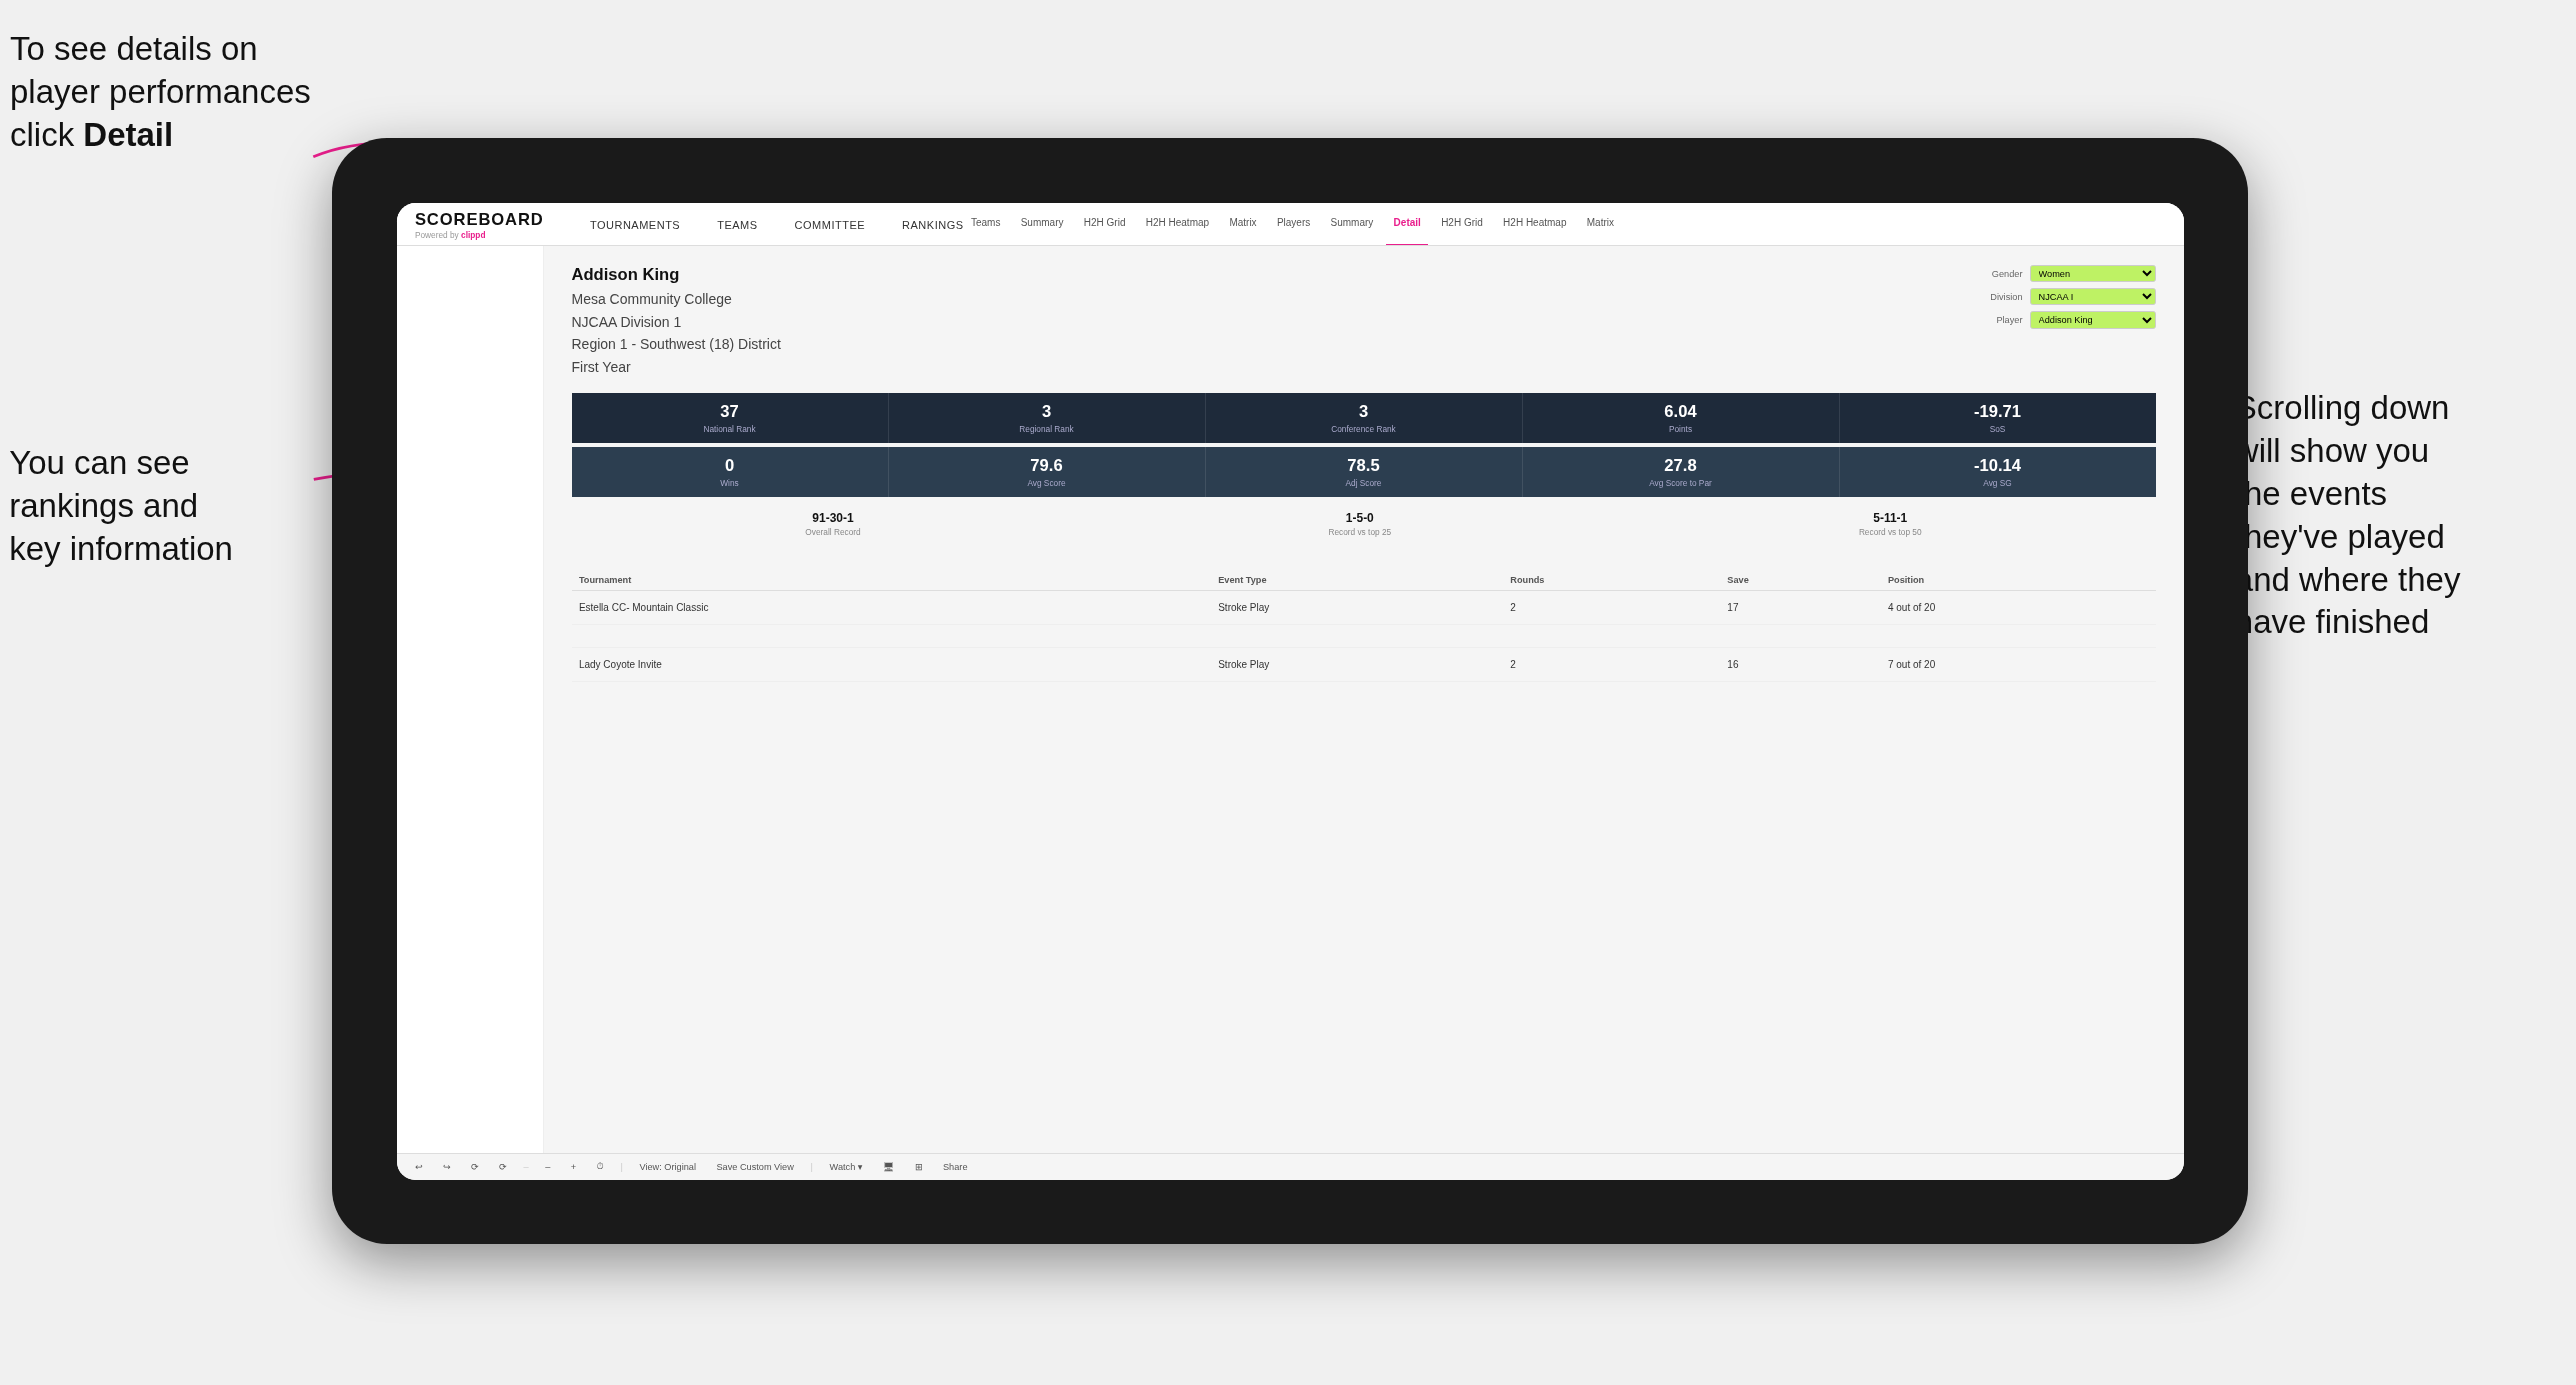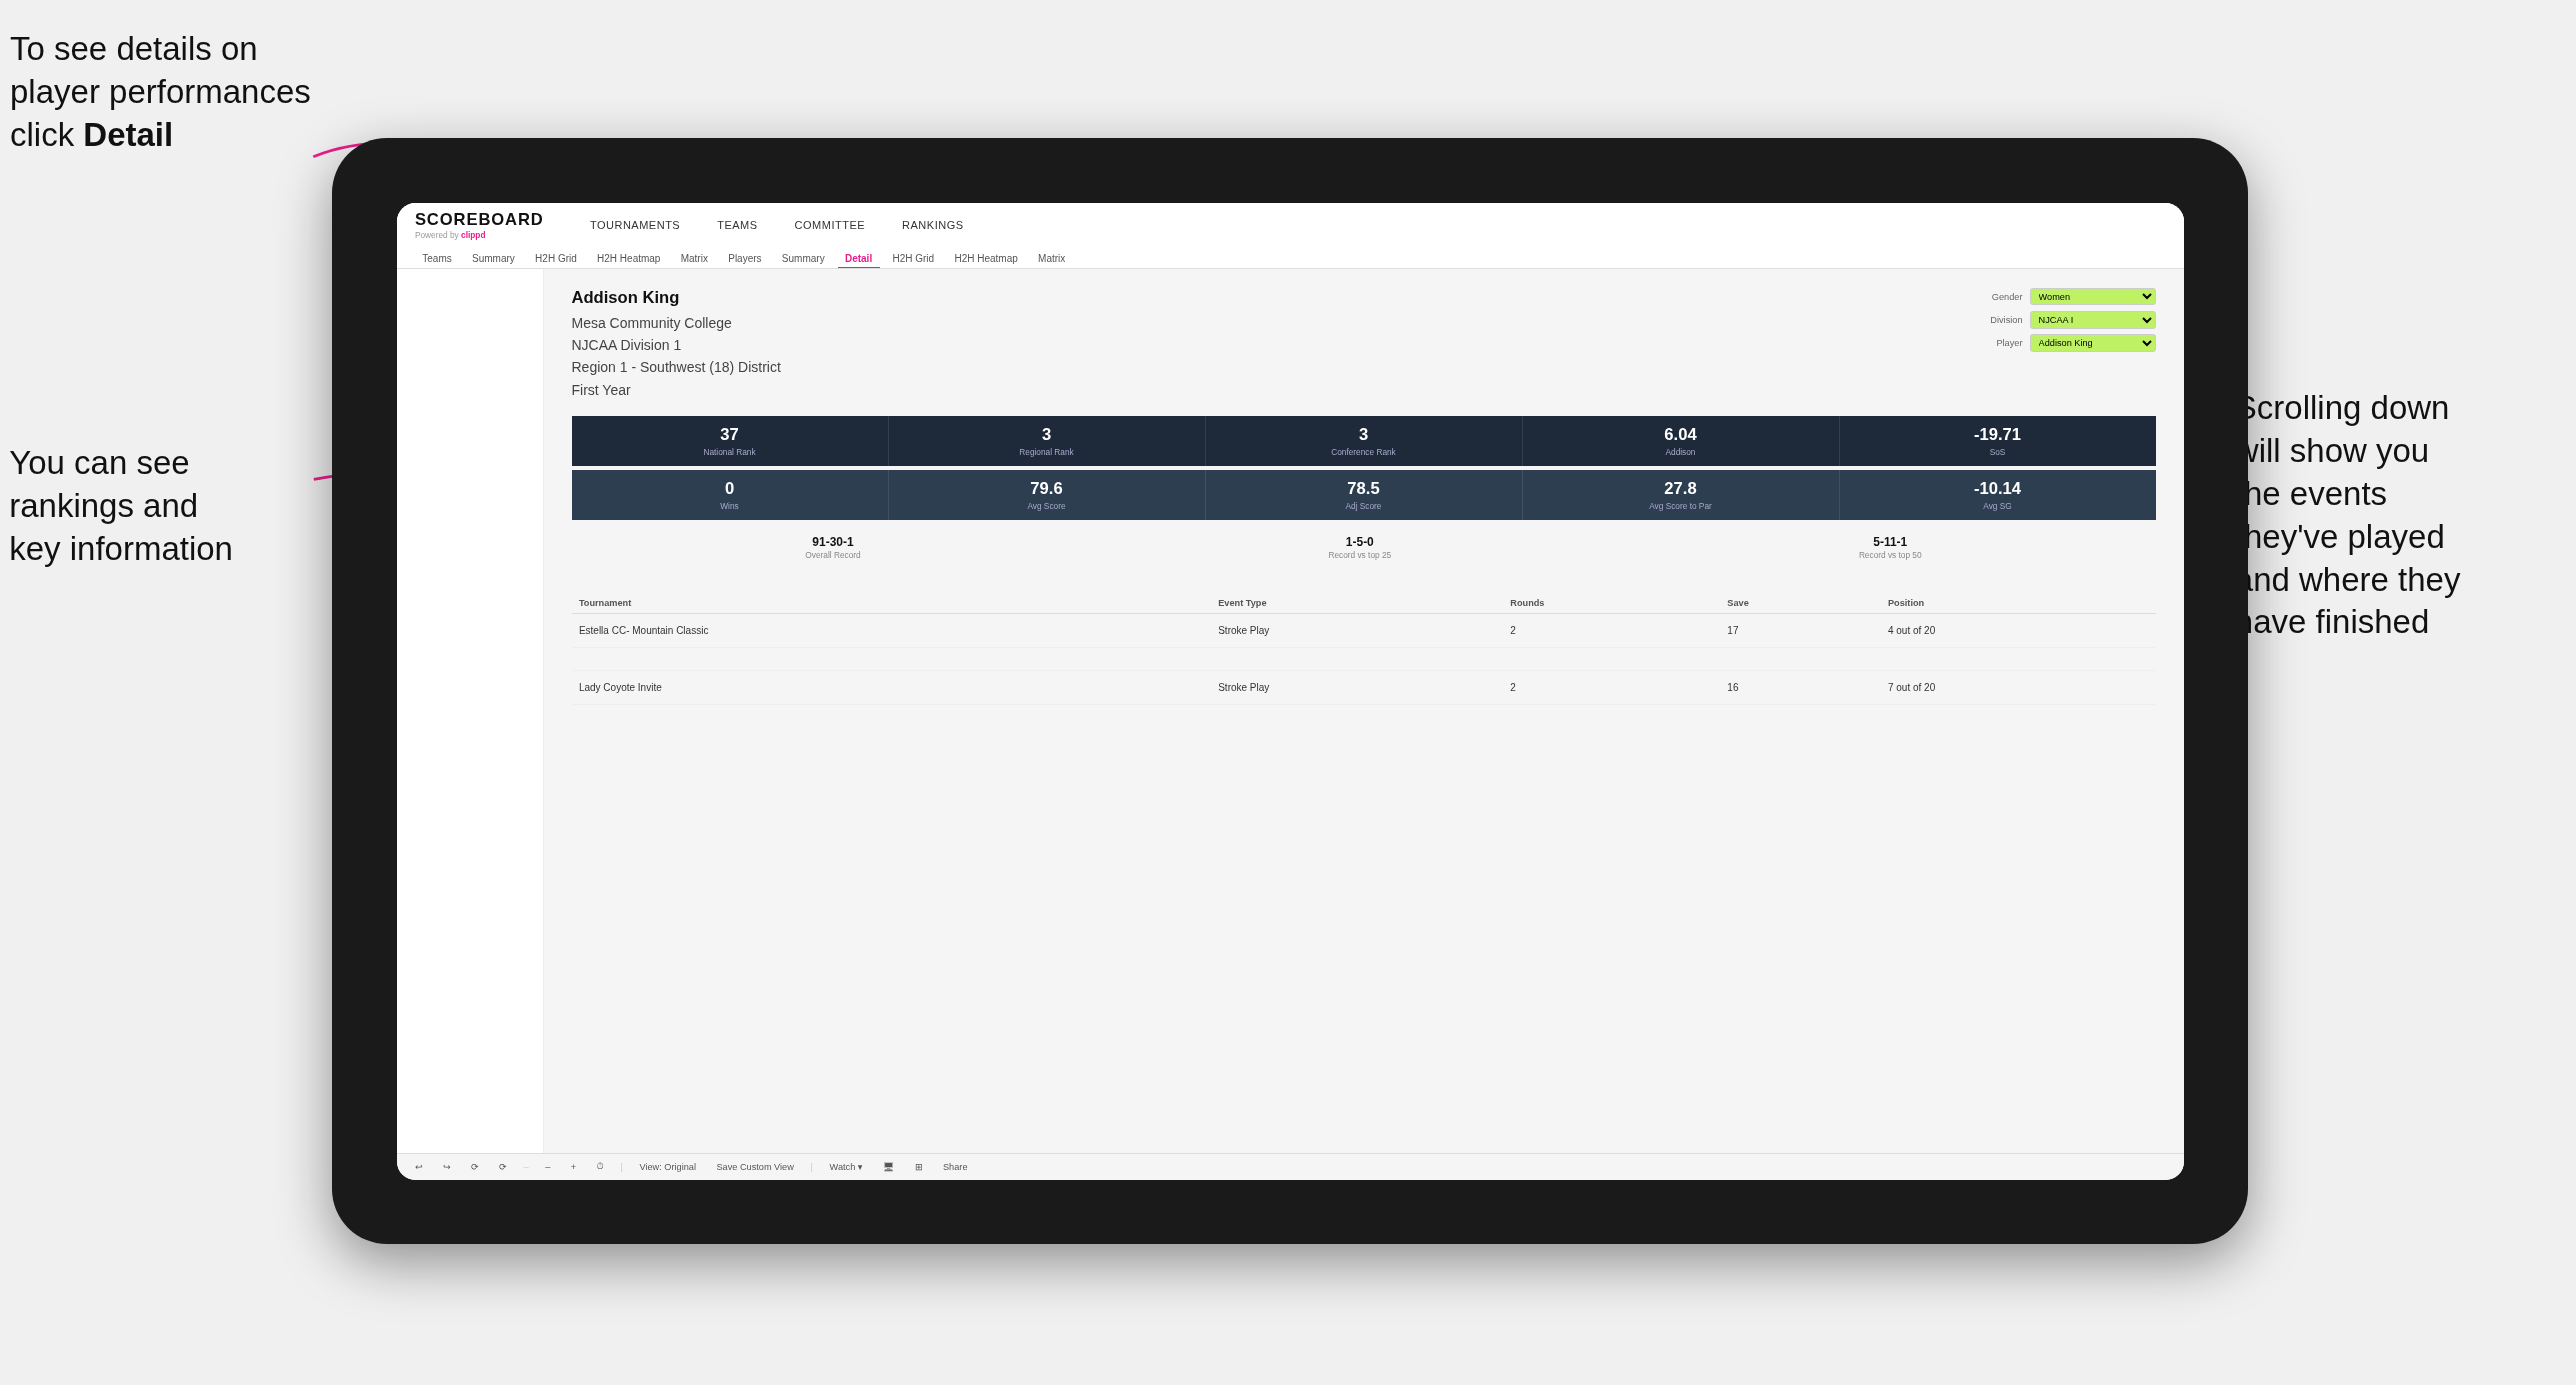--- a/index.html
+++ b/index.html
@@ -69,22 +69,21 @@
       display: flex;
       flex-direction: column;
     }
 
     
     .top-nav {
       background: #fff;
       border-bottom: 0.9px solid #ddd;
       padding: 7.4px 18.4px 0 18.4px;
       display: flex;
-      flex-direction: column;
-      justify-content: space-between;
+      flex-direction: row;
     }
 
     .top-nav-main {
       display: flex;
       align-items: center;
       gap: 37px;
       padding-bottom: 5.5px;
     }
 
     .logo-area {
@@ -447,21 +446,21 @@
             <div class="stat-cell">
               <div class="stat-value">3</div>
               <div class="stat-label">Regional Rank</div>
             </div>
             <div class="stat-cell">
               <div class="stat-value">3</div>
               <div class="stat-label">Conference Rank</div>
             </div>
             <div class="stat-cell">
               <div class="stat-value">6.04</div>
-              <div class="stat-label">Addison</div>
+              <div class="stat-label">Points</div>
             </div>
             <div class="stat-cell">
               <div class="stat-value">-19.71</div>
               <div class="stat-label">SoS</div>
             </div>
           </div>
 
         <div class="stats-row stats-row-2" id="stats-row-2">
             <div class="stat-cell">
               <div class="stat-value">0</div>

